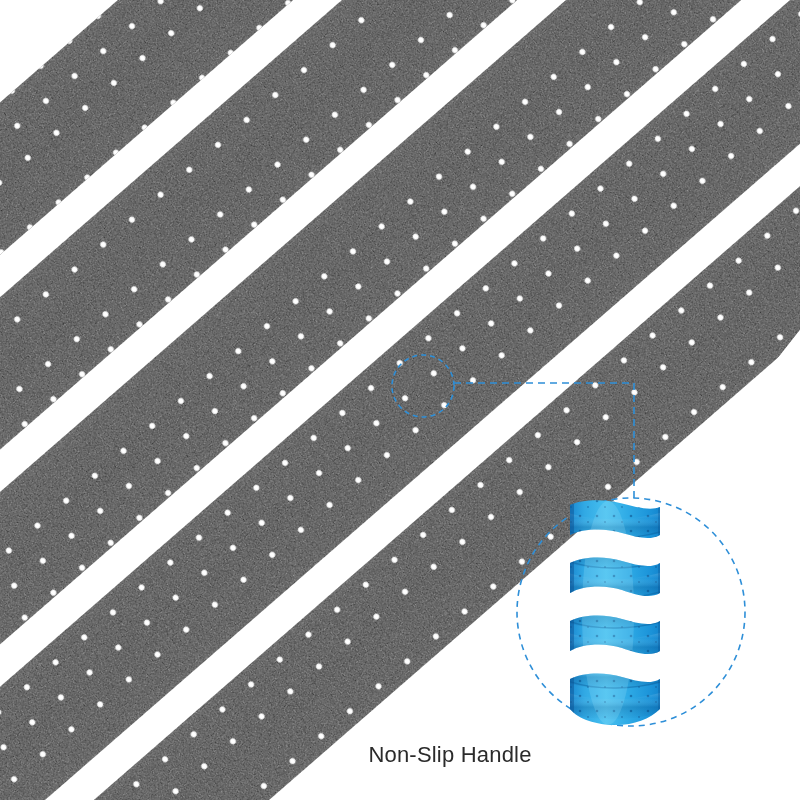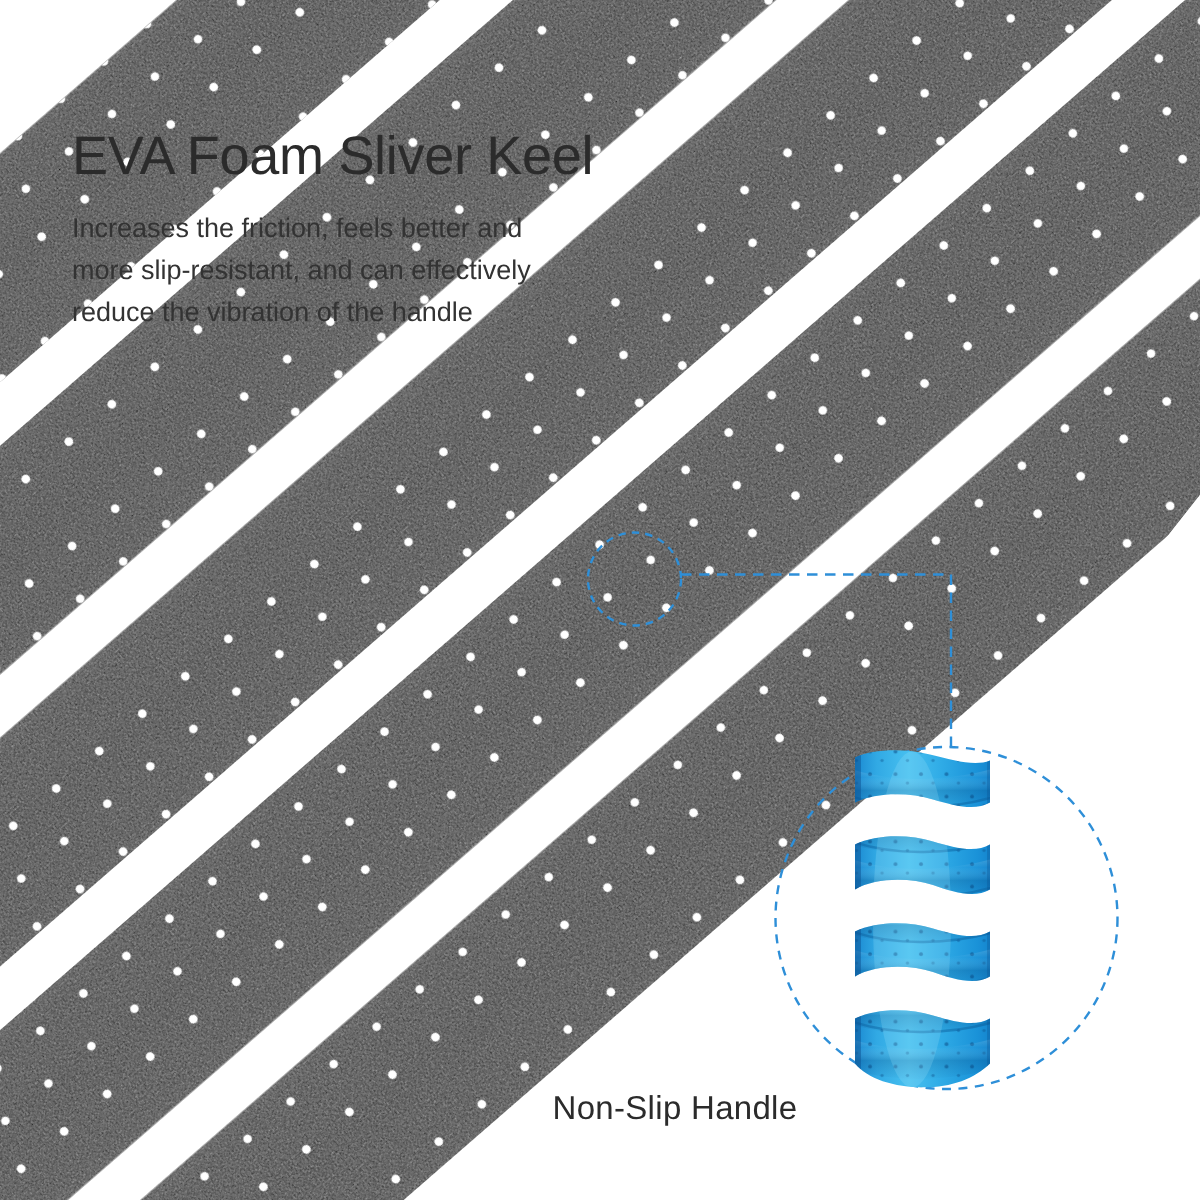--- a/index.html
+++ b/index.html
@@ -47,21 +47,21 @@
     line-height: 28px;
     margin: 0;
     width: 360px;
   }
   #body-copy .line { display: block; white-space: nowrap; }
 
   
   #callout-label {
     position: absolute;
     left: 0;
-    top: 726px;
+    top: 742px;
     width: 800px;
     text-align: center;
     z-index: 30;
   }
   #callout-label .txt {
     display: inline-block;
     margin-left: 100px;
     font-size: 22px;
     color: #2b2b2b;
     font-weight: 400;
@@ -243,26 +243,18 @@
           <ellipse cx="100" cy="116" rx="26" ry="112" fill="#9fe2fb" opacity="0.22"></ellipse>
 
           <rect x="50" y="0" width="16" height="232" fill="#0a4e8e" opacity="0.45"></rect>
 
           <rect x="150" y="0" width="22" height="232" fill="#0a4e8e" opacity="0.30"></rect>
         </g>
       </g>
     </svg>
   </div>
 
-  <div id="text-block">
-    <h1 id="headline">EVA Foam Sliver Keel</h1>
-    <p id="body-copy">
-      <span class="line">Increases the friction, feels better and</span>
-      <span class="line">more slip-resistant, and can effectively</span>
-      <span class="line">reduce the vibration of the handle</span>
-    </p>
-  </div>
 
   <div id="callout-label">
     <span class="txt">Non-Slip Handle</span>
   </div>
 
 </div>
 
 </body></html>

